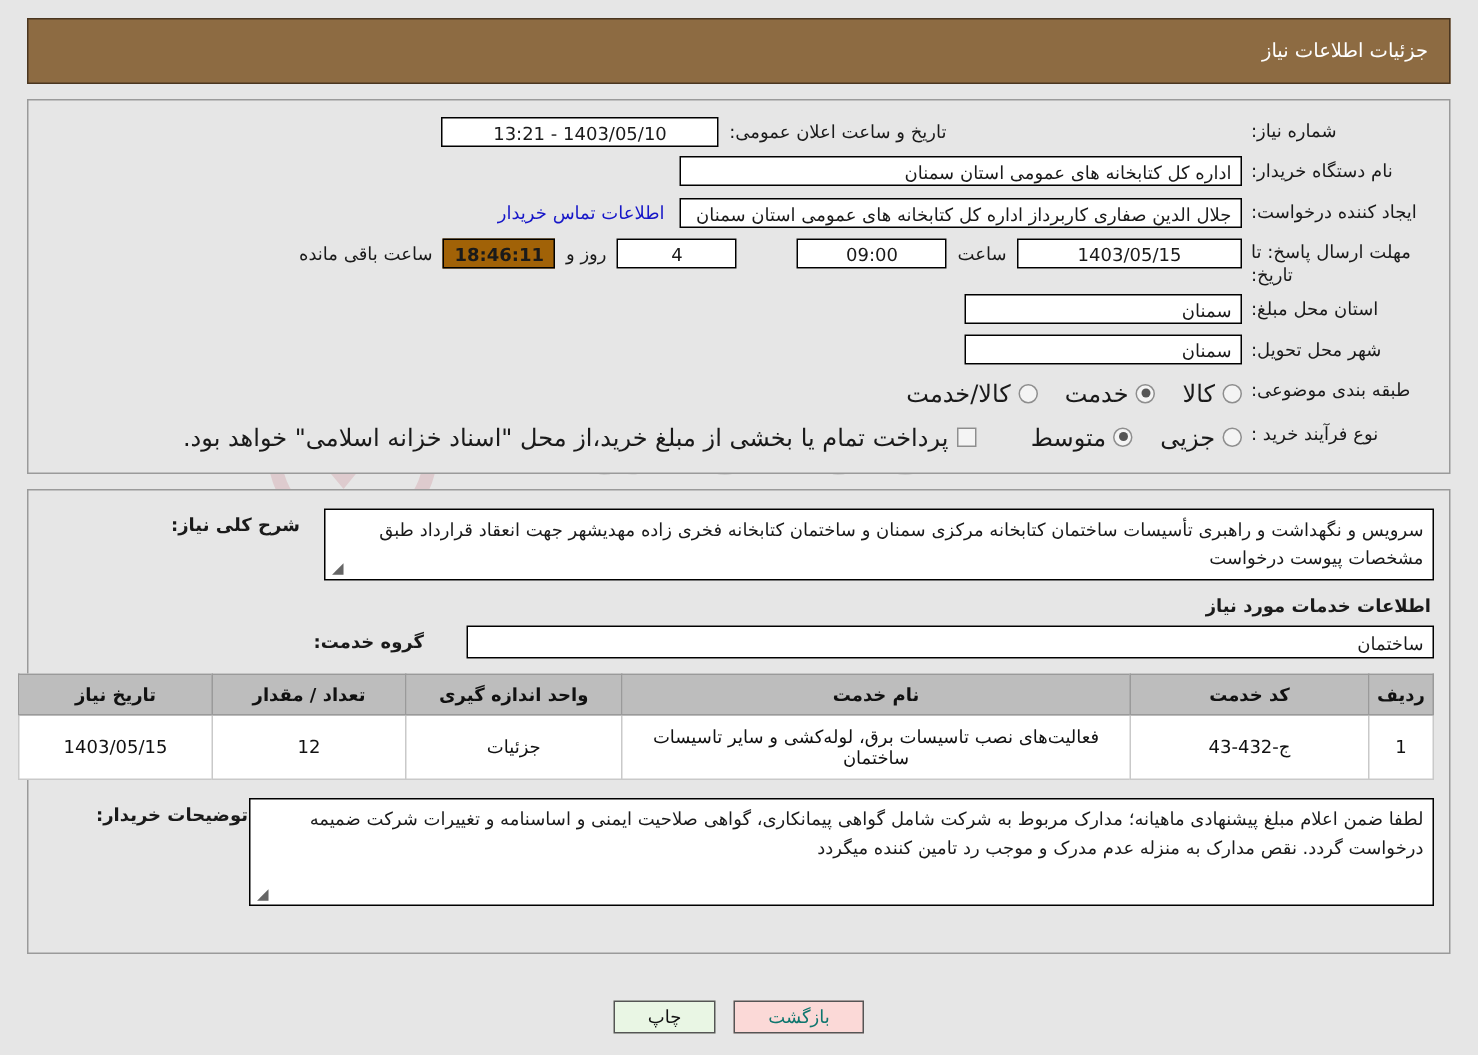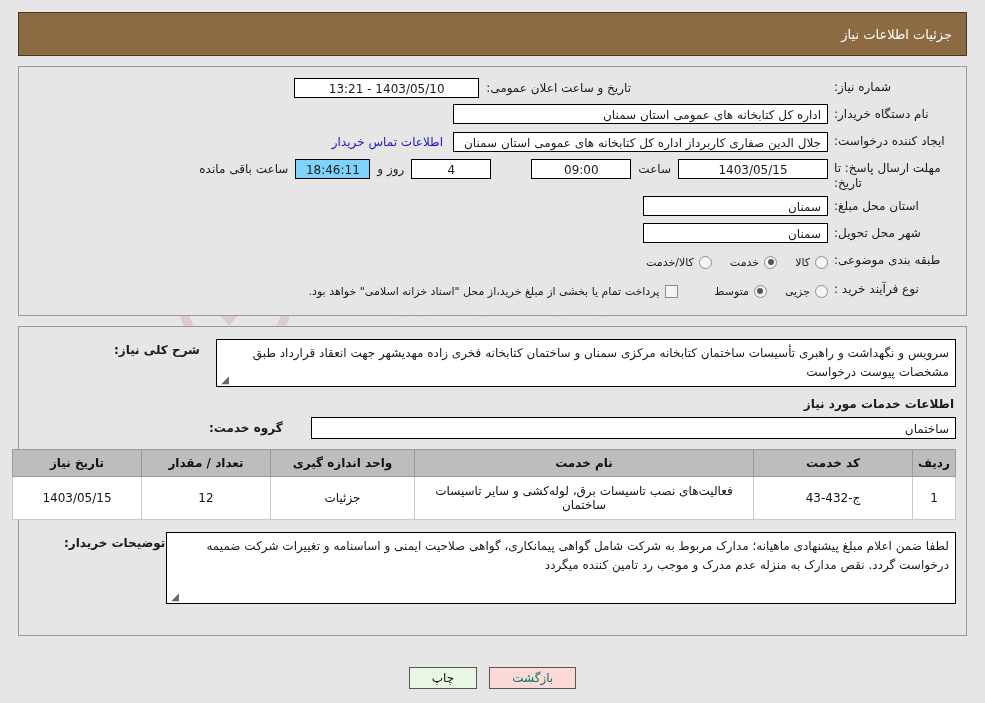--- a/index.html
+++ b/index.html
@@ -116,21 +116,21 @@
     overflow: hidden;
     white-space: nowrap;
   }
   .fld.rtl-text { text-align: right; }
   .fld.w185 { width: 185px; }
   .fld.w375 { width: 375px; }
   .fld.w150 { width: 150px; }
   .fld.w100 { width: 100px; }
   .fld.w75  { width: 75px;  }
   .fld.w80  { width: 80px;  }
-  .fld.cream { background: #7dd3fc; }
+  .fld.cream { background: #a16207; font-weight: bold; }
 
   .gap { width: 10px; flex: 0 0 10px; }
   .inline-lbl {
     padding: 0 7px;
     line-height: 22px;
     font-size: 12px;
     white-space: nowrap;
   }
   .link {
     color: #1616c8;
@@ -157,21 +157,21 @@
     flex: 0 0 13px;
   }
   .radio.checked::after {
     content: "";
     position: absolute;
     left: 2.5px; top: 2.5px;
     width: 6px; height: 6px;
     border-radius: 50%;
     background: #555;
   }
-  .radio-opt span { font-size: 11px; }
+  .radio-opt span { font-size: 16px; }
   .checkbox {
     width: 13px; height: 13px;
     border: 1px solid #8e8e8e;
     background: #f4f4f4;
     box-sizing: border-box;
     display: inline-block;
     margin-left: 6px;
     flex: 0 0 13px;
   }
   .chk-note { font-size: 12px; white-space: nowrap; }

